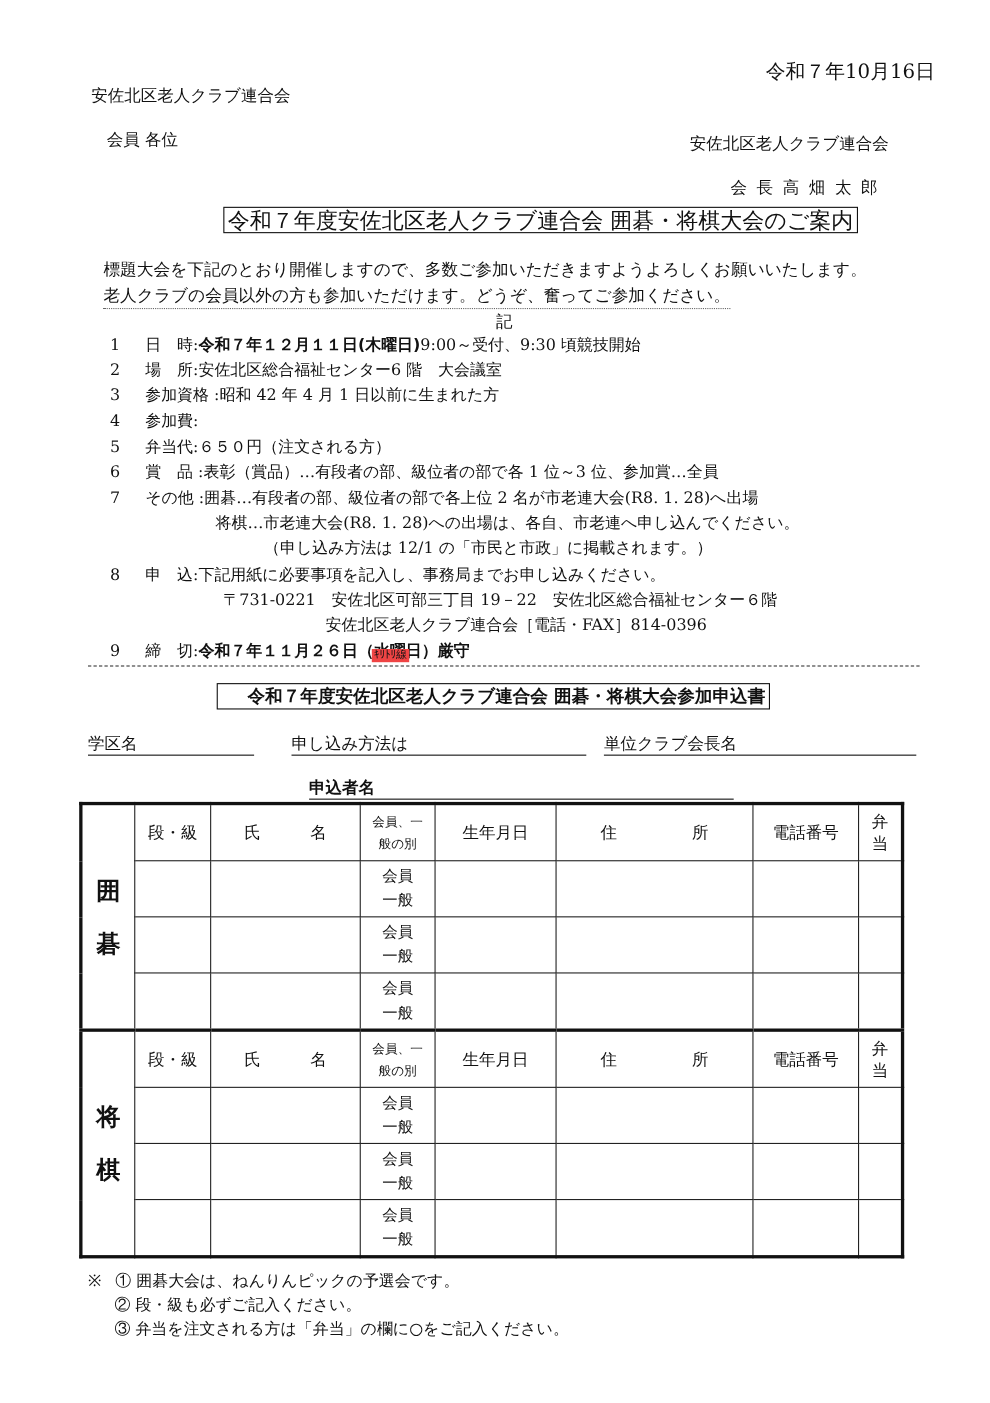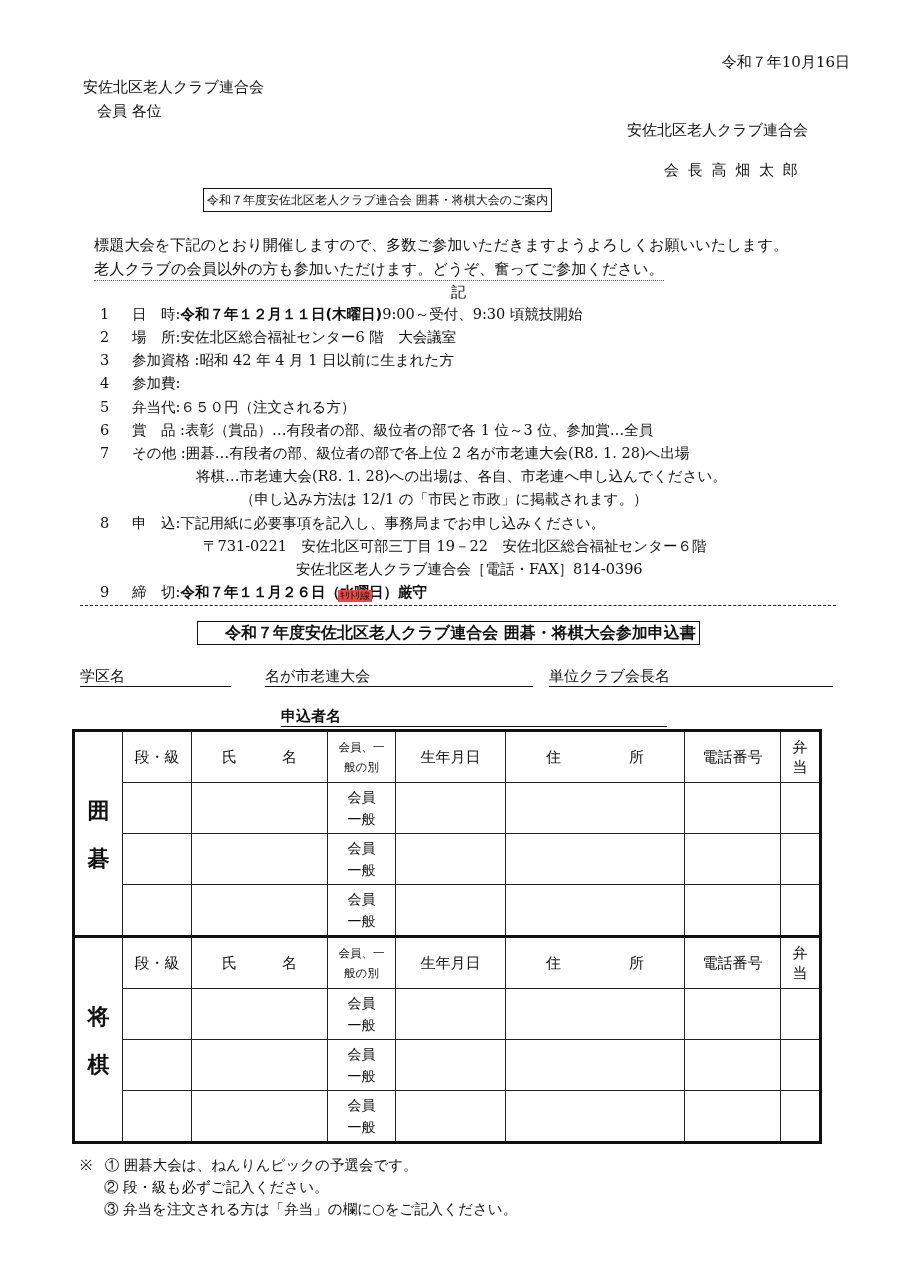--- a/index.html
+++ b/index.html
@@ -4,28 +4,28 @@
 <style>
   html, body { margin: 0; padding: 0; background: #ffffff; }
   body {
     width: 900px; height: 1275px; position: relative; overflow: hidden;
     font-family: "DejaVu Serif", "Liberation Serif", serif;
     color: #111;
   }
   .abs { position: absolute; white-space: nowrap; }
   .bold { font-weight: bold; font-family: "DejaVu Sans", "Liberation Sans", sans-serif; }
 
-  #date { right: 50px; top: 53px; font-size: 15px; }
+  #date { right: 50px; top: 53px; font-size: 18px; }
   #to-org { left: 83px; top: 78px; font-size: 15px; }
-  #to-members { left: 97px; top: 102px; font-size: 15px; }
+  #to-members { left: 97px; top: 118px; font-size: 15px; }
   #from-org { left: 627px; top: 121px; font-size: 15px; }
   #from-chair { left: 664px; top: 145px; font-size: 15px; letter-spacing: 2px; margin-top: 16px; }
 
   .boxed-title {
-    border: 1px solid #111; padding: 0 3px; font-size: 12px; line-height: 22px;
+    border: 1px solid #111; padding: 0 3px; font-size: 20px; line-height: 22px;
   }
   #notice-title { left: 203px; top: 188px; }
   #intro1 { left: 94px; top: 235px; font-size: 15.2px; }
   #intro2 { left: 94px; top: 259px; font-size: 15.2px; border-bottom: 1px dotted #666; }
   #ki { left: 451px; top: 283px; font-size: 15px; }
 
   .item-row { left: 100px; font-size: 14.5px; line-height: 22px; display: flex; }
   .item-row .num { width: 32px; }
   .item-row .lbl { margin-right: 0; }
   .indent-row { font-size: 14.5px; line-height: 22px; }
@@ -127,21 +127,21 @@
   <span class="lbl">締　切:</span>
   <span class="bold">令和７年１１月２６日（水曜日）厳守</span>
 </div>
 
 <div id="cutline" class="abs"></div>
 <div id="cut-label" class="abs">ｷﾘﾄﾘ線</div>
 
 <div id="form-title" class="abs boxed-title">令和７年度安佐北区老人クラブ連合会 囲碁・将棋大会参加申込書</div>
 
 <div id="field-school" class="abs field">学区名</div>
-<div id="field-club" class="abs field">名が市老連大会</div>
+<div id="field-club" class="abs field">申し込み方法は</div>
 <div id="field-chief" class="abs field">単位クラブ会長名</div>
 <div id="field-applicant" class="abs field">申込者名</div>
 
 <table id="entry">
   <colgroup>
     <col style="width:49px">
       <col style="width:69px">
       <col style="width:136px">
       <col style="width:68px">
     <col style="width:110px">

